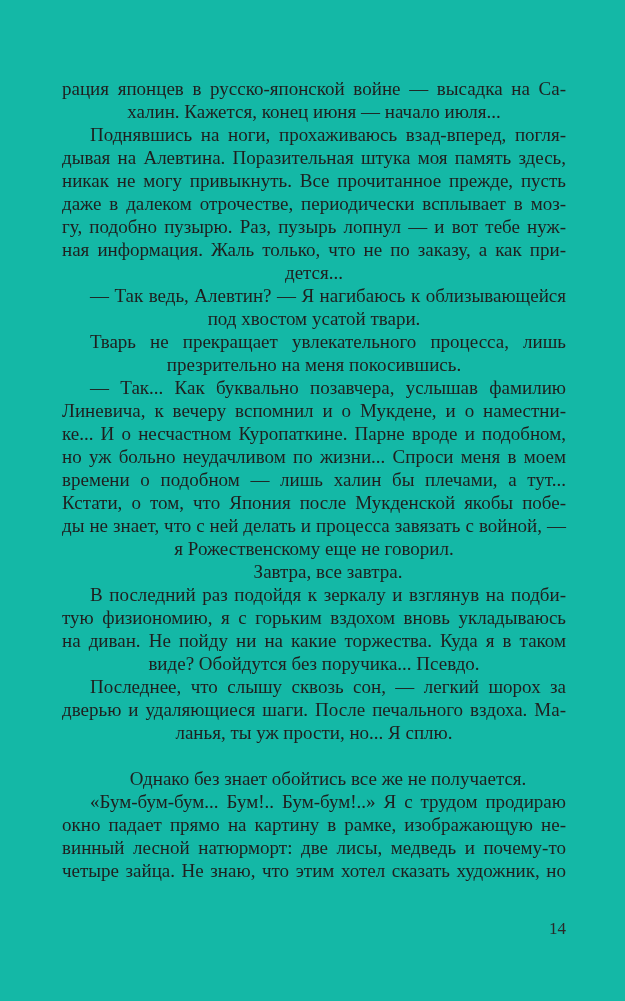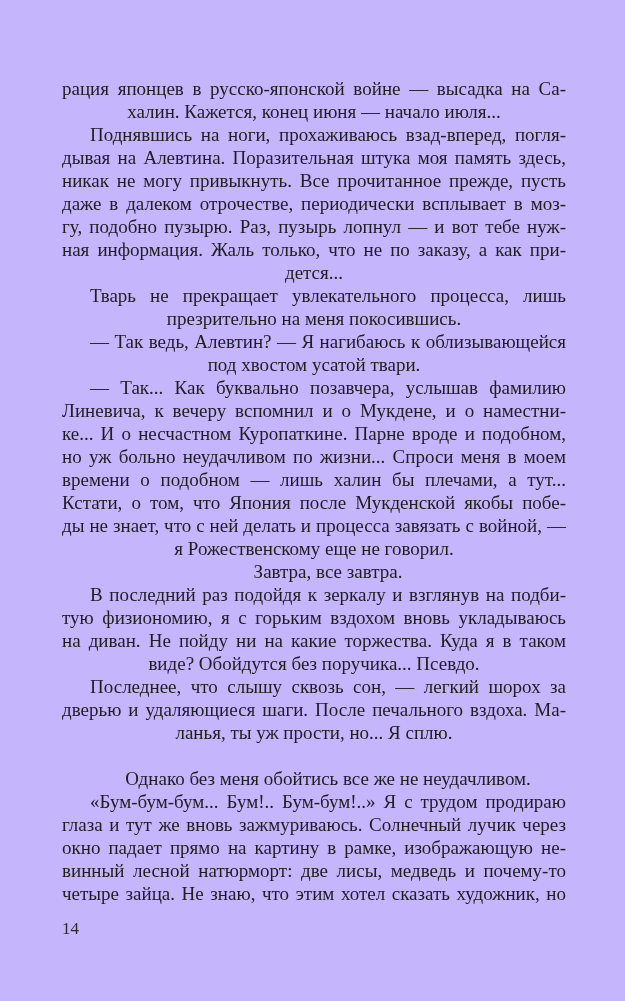--- a/index.html
+++ b/index.html
@@ -5,21 +5,21 @@
   html, body {
     margin: 0;
     padding: 0;
     background: #ffffff;
     font-family: "Liberation Serif", "DejaVu Serif", serif;
   }
   .book-page {
     position: relative;
     width: 625px;
     height: 1001px;
-    background: #c4b5fd;
+    background: #14b8a6;
     overflow: hidden;
   }
   .text-block {
     position: absolute;
     left: 62px;
     top: 77px;
     width: 504px;
     color: #1f1f1f;
     font-size: 19px;
     line-height: 23px;
@@ -36,21 +36,21 @@
     text-align-last: justify;
   }
   .line.ind {
     text-indent: 28px;
   }
   .page-number {
     position: absolute;
     top: 918px;
     left: 62px;
     width: 504px;
-    text-align: left;
+    text-align: right;
     font-size: 17px;
     line-height: 22px;
     color: #2a2a2a;
   }
 </style>
 </head>
 <body>
 
 <div class="book-page">
   <div class="text-block">
@@ -61,26 +61,26 @@
       <div class="para">
         <div class="line j ind">Поднявшись на ноги, прохаживаюсь взад-вперед, погля-</div>
         <div class="line j">дывая на Алевтина. Поразительная штука моя память здесь,</div>
         <div class="line j">никак не могу привыкнуть. Все прочитанное прежде, пусть</div>
         <div class="line j">даже в далеком отрочестве, периодически всплывает в моз-</div>
         <div class="line j">гу, подобно пузырю. Раз, пузырь лопнул — и вот тебе нуж-</div>
         <div class="line j">ная информация. Жаль только, что не по заказу, а как при-</div>
         <div class="line">дется...</div>
       </div>
       <div class="para">
+        <div class="line j ind">— Так ведь, Алевтин? — Я нагибаюсь к облизывающейся</div>
+        <div class="line">под хвостом усатой твари.</div>
+      </div>
+      <div class="para">
         <div class="line j ind">Тварь не прекращает увлекательного процесса, лишь</div>
         <div class="line">презрительно на меня покосившись.</div>
-      </div>
-      <div class="para">
-        <div class="line j ind">— Так ведь, Алевтин? — Я нагибаюсь к облизывающейся</div>
-        <div class="line">под хвостом усатой твари.</div>
       </div>
       <div class="para">
         <div class="line j ind">— Так... Как буквально позавчера, услышав фамилию</div>
         <div class="line j">Линевича, к вечеру вспомнил и о Мукдене, и о наместни-</div>
         <div class="line j">ке... И о несчастном Куропаткине. Парне вроде и подобном,</div>
         <div class="line j">но уж больно неудачливом по жизни... Спроси меня в моем</div>
         <div class="line j">времени о подобном — лишь халин бы плечами, а тут...</div>
         <div class="line j">Кстати, о том, что Япония после Мукденской якобы побе-</div>
         <div class="line j">ды не знает, что с ней делать и процесса завязать с войной, —</div>
         <div class="line">я Рожественскому еще не говорил.</div>
@@ -93,24 +93,23 @@
         <div class="line j">тую физиономию, я с горьким вздохом вновь укладываюсь</div>
         <div class="line j">на диван. Не пойду ни на какие торжества. Куда я в таком</div>
         <div class="line">виде? Обойдутся без поручика... Псевдо.</div>
       </div>
       <div class="para">
         <div class="line j ind">Последнее, что слышу сквозь сон, — легкий шорох за</div>
         <div class="line j">дверью и удаляющиеся шаги. После печального вздоха. Ма-</div>
         <div class="line">ланья, ты уж прости, но... Я сплю.</div>
       </div>
       <div class="para gap">
-        <div class="line ind">Однако без меня обойтись все же не неудачливом.</div>
+        <div class="line ind">Однако без знает обойтись все же не получается.</div>
       </div>
       <div class="para">
         <div class="line j ind">«Бум-бум-бум... Бум!.. Бум-бум!..» Я с трудом продираю</div>
-        <div class="line j">глаза и тут же вновь зажмуриваюсь. Солнечный лучик через</div>
         <div class="line j">окно падает прямо на картину в рамке, изображающую не-</div>
         <div class="line j">винный лесной натюрморт: две лисы, медведь и почему-то</div>
         <div class="line j">четыре зайца. Не знаю, что этим хотел сказать художник, но</div>
       </div>
     </div>
   <div class="page-number">14</div>
 </div>
 
 </body></html>

